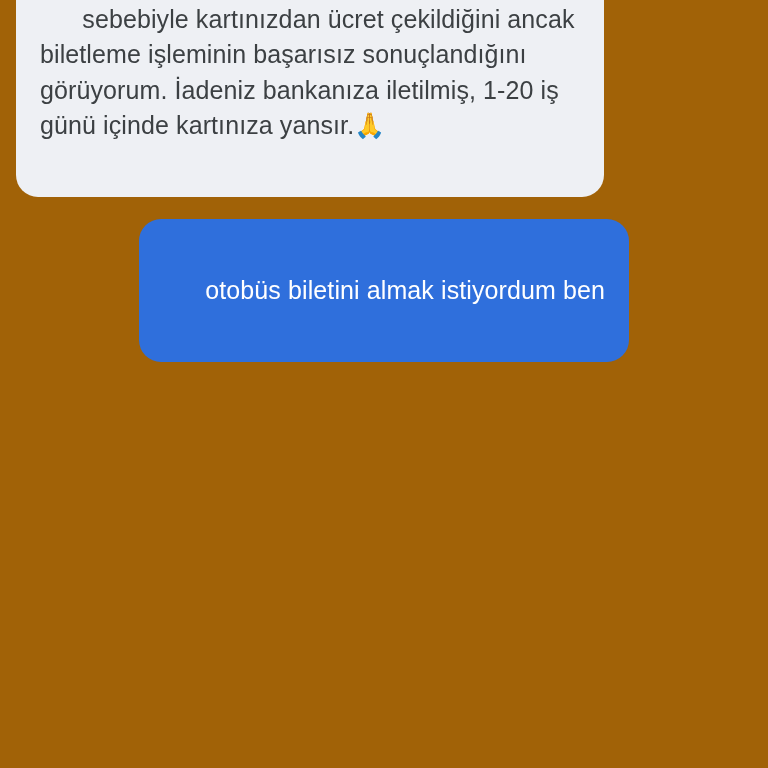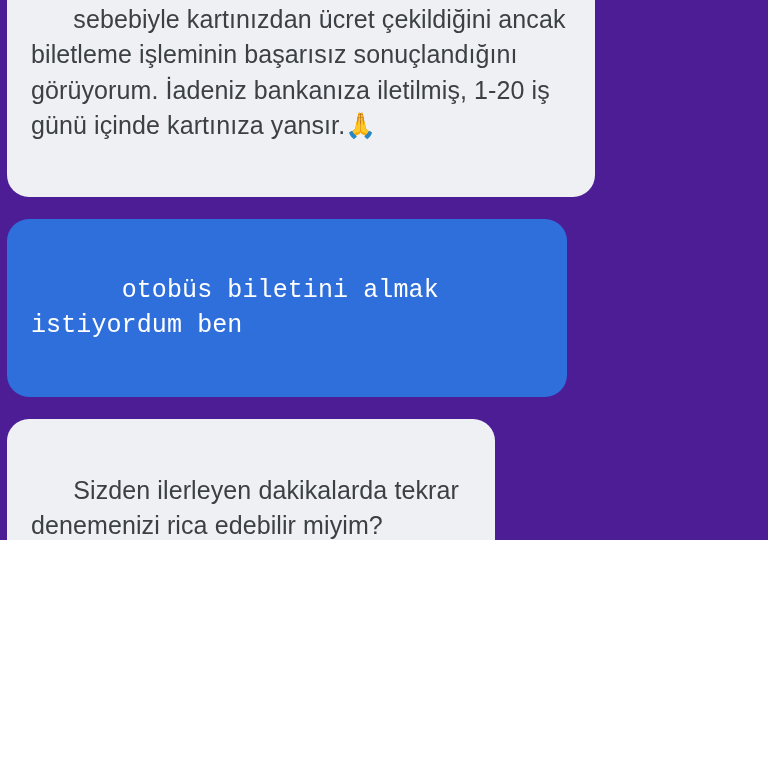--- a/index.html
+++ b/index.html
@@ -9,33 +9,33 @@
   }
   body {
     width: 768px;
     height: 768px;
     overflow: hidden;
     font-family: "Liberation Sans", sans-serif;
   }
   .chat {
     position: relative;
     width: 768px;
-    height: 540px;
+    height: 768px;
     box-sizing: border-box;
-    padding: 0 7px;
-    background: #4c1d95;
+    padding: 0 16px;
+    background: #a16207;
     overflow: hidden;
   }
   .row {
     display: flex;
     width: 100%;
     margin-bottom: 22px;
   }
   .row.left { justify-content: flex-start; }
-  .row.right { justify-content: flex-start; font-family: Liberation Mono, monospace; }
+  .row.right { justify-content: center; }
 
   .bubble {
     max-width: 512px;
     border-radius: 22px;
     padding: 18px 24px;
     font-size: 25px;
     line-height: 1.42;
     letter-spacing: 0.1px;
     word-wrap: break-word;
     white-space: pre-wrap;
@@ -73,20 +73,15 @@
       <span>sebebiyle kartınızdan ücret çekildiğini ancak biletleme işleminin başarısız sonuçlandığını görüyorum. İadeniz bankanıza iletilmiş, 1-20 iş günü içinde kartınıza yansır.</span><span class="emoji">🙏</span>
     </div>
   </div>
 
   <div class="row right">
     <div class="bubble user">
       <span>otobüs biletini almak istiyordum ben</span>
     </div>
   </div>
 
-  <div class="row left">
-    <div class="bubble agent" style="max-width:440px">
-      <span>Sizden ilerleyen dakikalarda tekrar denemenizi rica edebilir miyim?</span>
-    </div>
-  </div>
 
 
 </div>
 
 </body></html>

